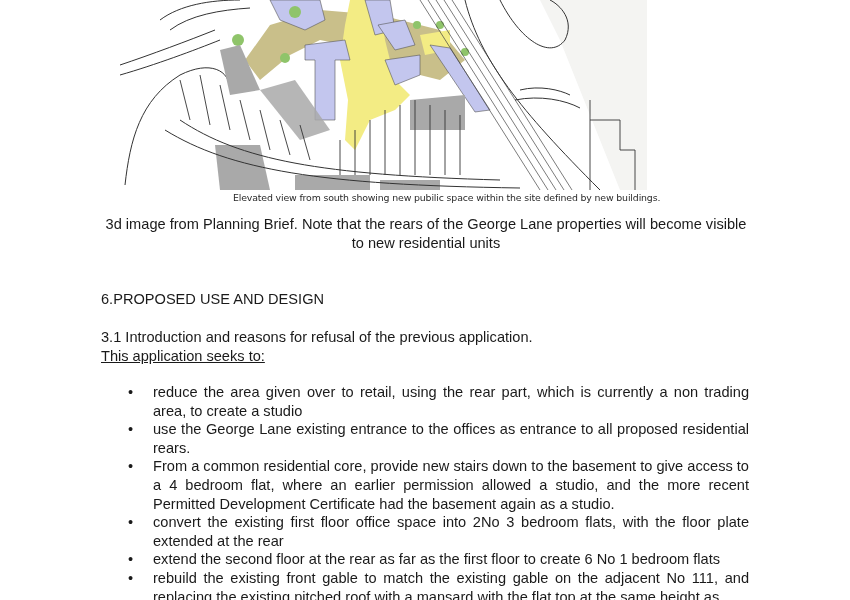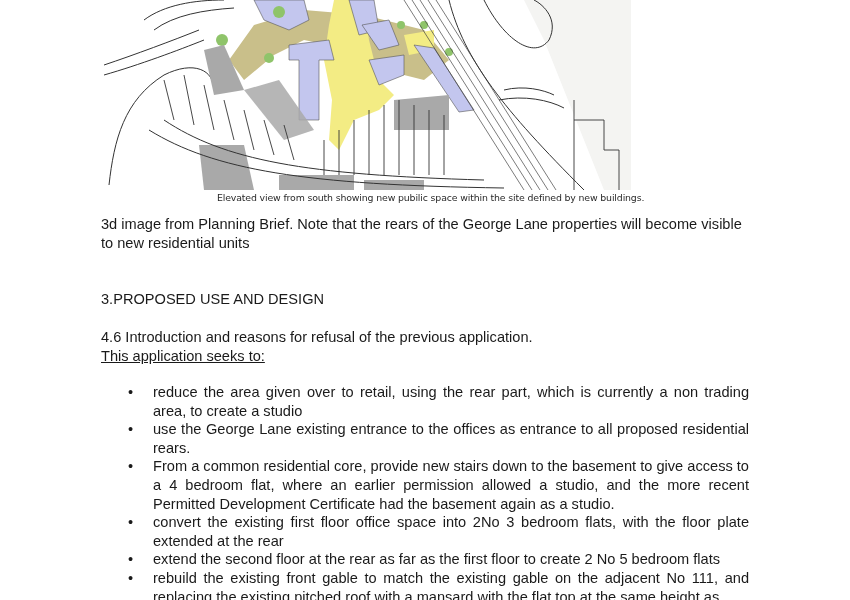--- a/index.html
+++ b/index.html
@@ -1,23 +1,23 @@
 <!DOCTYPE html>
 <html><head>
 <meta charset="utf-8">
 <style>
   html, body { margin: 0; padding: 0; background: #ffffff; }
   body { width: 850px; height: 600px; overflow: hidden; position: relative;
          font-family: "Liberation Sans", sans-serif; color: #1a1a1a; }
-  .figure { position: absolute; left: 104px; top: 0px; width: 527px; height: 208px; text-align: center; }
+  .figure { position: absolute; left: 120px; top: 0px; width: 527px; height: 208px; text-align: center; }
   .figure svg { display: block; }
   .fig-caption { position: absolute; left: 113px; top: 192px; font-size: 9.4px;
                  color: #2a2a2a; font-family: "DejaVu Sans", sans-serif; letter-spacing: -0.15px; white-space: nowrap; }
   .para { position: absolute; left: 101px; width: 650px; font-size: 14.6px; line-height: 18.6px; }
-  .p-note { top: 215px; }
+  .p-note { top: 215px; text-align: center; }
   .h-section { top: 290px; }
   .h-sub { top: 328px; }
   .p-intro { top: 347px; text-decoration: underline; }
   ul.bullets { position: absolute; left: 101px; top: 383px; width: 648px; margin: 0; padding: 0; list-style: none;
                font-size: 14.6px; line-height: 18.6px; }
   ul.bullets li { position: relative; padding-left: 52px; text-align: justify; }
   ul.bullets li .dot { position: absolute; left: 27px; top: 0; }
   ul.bullets li .txt { display: block; }
 </style>
 </head>
@@ -69,23 +69,23 @@
     <path d="M345,0 C360,60 400,110 480,190" stroke="#333" stroke-width="1" fill="none"></path>
     <path d="M380,0 C400,40 430,60 445,40 C455,20 440,5 430,0" stroke="#333" stroke-width="1" fill="none"></path>
     <path d="M400,90 C420,85 440,90 450,95 M395,100 C420,95 445,100 460,108" stroke="#333" stroke-width="1" fill="none"></path>
     <path d="M470,100 L470,190 M470,120 L500,120 L500,150 L515,150 L515,190" stroke="#333" stroke-width="0.9" fill="none"></path>
   </svg>
   <div class="fig-caption">Elevated view from south showing new pubilic space within the site defined by new buildings.</div>
 </div>
 
 <div class="para p-note">3d image from Planning Brief. Note that the rears of the George Lane properties will become visible to new residential units</div>
 
-<div class="para h-section">3.PROPOSED USE AND DESIGN</div>
+<div class="para h-section">6.PROPOSED USE AND DESIGN</div>
 
-<div class="para h-sub">4.6 Introduction and reasons for refusal of the previous application.</div>
+<div class="para h-sub">3.1 Introduction and reasons for refusal of the previous application.</div>
 
 <div class="para p-intro">This application seeks to:</div>
 
 <ul class="bullets">
   <li>
     <span class="dot">•</span>
     <span class="txt">reduce the area given over to retail, using the rear part, which is currently a non trading area, to create a studio</span>
   </li>
   <li>
     <span class="dot">•</span>
@@ -94,19 +94,19 @@
   <li>
     <span class="dot">•</span>
     <span class="txt">From a common residential core, provide new stairs down to the basement to give access to a 4 bedroom flat, where an earlier permission allowed a studio, and the more recent Permitted Development Certificate had the basement again as a studio.</span>
   </li>
   <li>
     <span class="dot">•</span>
     <span class="txt">convert the existing first floor office space into 2No 3 bedroom flats, with the floor plate extended at the rear</span>
   </li>
   <li>
     <span class="dot">•</span>
-    <span class="txt">extend the second floor at the rear as far as the first floor to create 2 No 5 bedroom flats</span>
+    <span class="txt">extend the second floor at the rear as far as the first floor to create 6 No 1 bedroom flats</span>
   </li>
   <li>
     <span class="dot">•</span>
     <span class="txt">rebuild the existing front gable to match the existing gable on the adjacent No 111, and replacing the existing pitched roof with a mansard with the flat top at the same height as</span>
   </li>
 </ul>
 
 </body></html>

